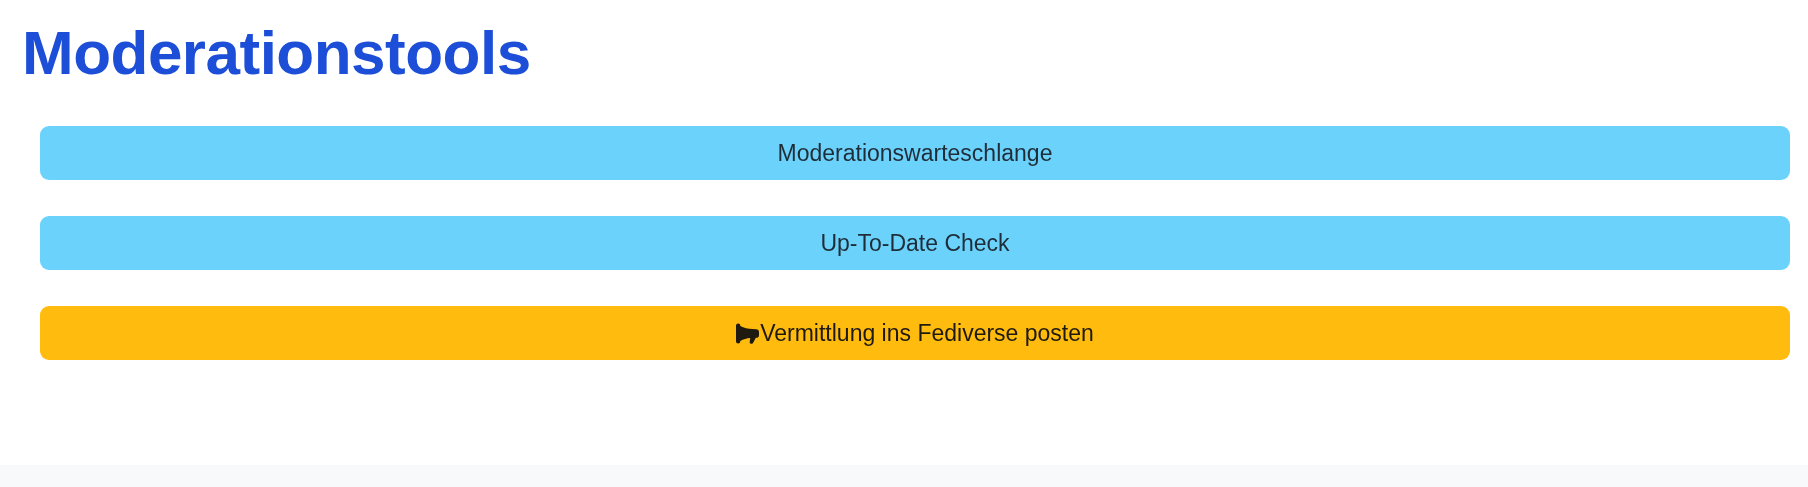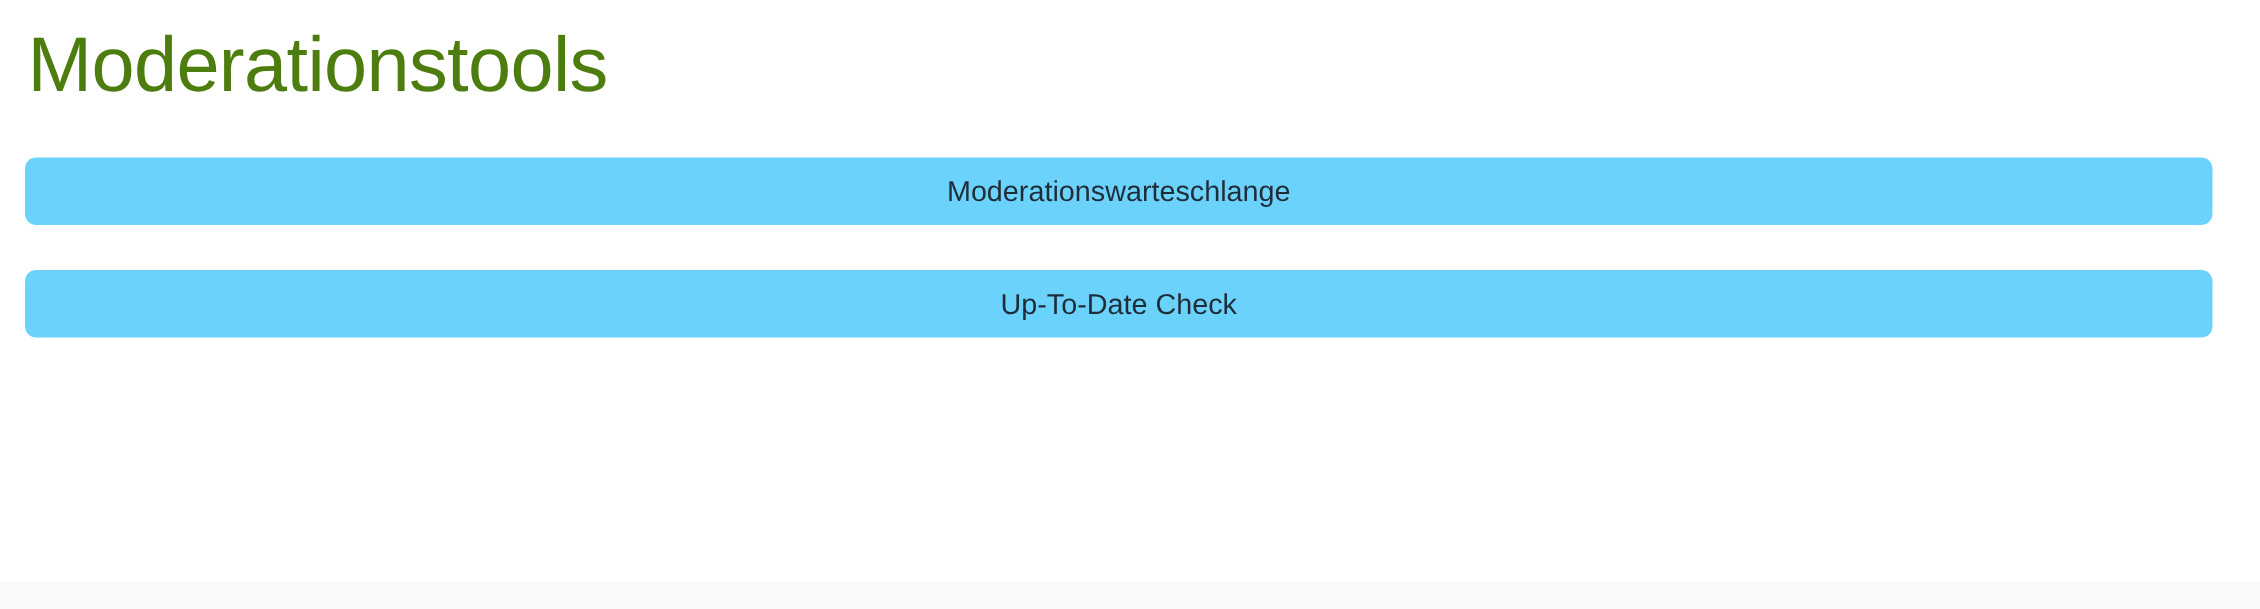--- a/index.html
+++ b/index.html
@@ -9,42 +9,43 @@
     background: #ffffff;
     overflow: hidden;
     font-family: "Liberation Sans", "DejaVu Sans", sans-serif;
   }
   .content {
     position: relative;
     padding: 0 38px 0 20px;
   }
   h1.page-title {
     font-size: 62px;
-    font-weight: 400;
-    color: #4d7c0f;
+    font-weight: 700;
+    color: #1d4ed8;
     letter-spacing: -0.5px;
     margin: 16px 0 36px 2px;
     line-height: 1.2;
   }
   .btn-row {
     position: relative;
     margin-bottom: 36px;
   }
   .btn {
     display: flex;
     align-items: center;
     justify-content: center;
     width: 100%;
     height: 54px;
     border: none;
     border-radius: 9px;
     font-family: "Liberation Sans", "DejaVu Sans", sans-serif;
     font-size: 23px;
     cursor: pointer;
     line-height: 1;
+    margin-left: 20px;
   }
   .btn-info {
     background: #6bd2fc;
     color: #1f2d38;
   }
   .btn-warning {
     background: #ffbb0e;
     color: #1f1a10;
   }
   .btn .icon {
@@ -83,16 +84,28 @@
     </button>
   </div>
 
   <div class="btn-row">
     <button class="btn btn-info">
       <span>Up-To-Date Check</span>
     </button>
   </div>
 
 
+  <div class="btn-row">
+    <button class="btn btn-warning">
+      <span class="icon">
+        <svg width="23" height="23" viewBox="0 0 16 16" xmlns="http://www.w3.org/2000/svg">
+          <g transform="translate(16,0) scale(-1,1)">
+            <path fill="#1f1a10" d="M13 2.5a1.5 1.5 0 0 1 3 0v11a1.5 1.5 0 0 1-3 0v-.214c-2.162-1.241-4.49-1.843-6.912-2.083l.405 2.712A1 1 0 0 1 5.51 15.1h-.548a1 1 0 0 1-.916-.599l-1.85-3.49a68.14 68.14 0 0 0-.202-.003A2.014 2.014 0 0 1 0 9V7a2.02 2.02 0 0 1 1.992-2.013 74.663 74.663 0 0 0 2.483-.075c3.043-.154 6.148-.849 8.525-2.199V2.5z"></path>
+          </g>
+        </svg>
+      </span>
+      <span>Vermittlung ins Fediverse posten</span>
+    </button>
+  </div>
 
 </div>
 
 <div class="footer-bar"></div>
 
 </body></html>

